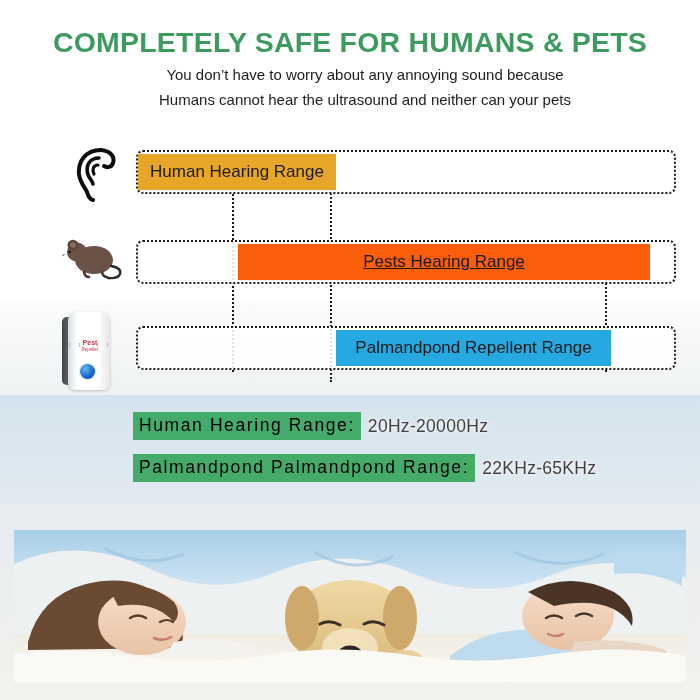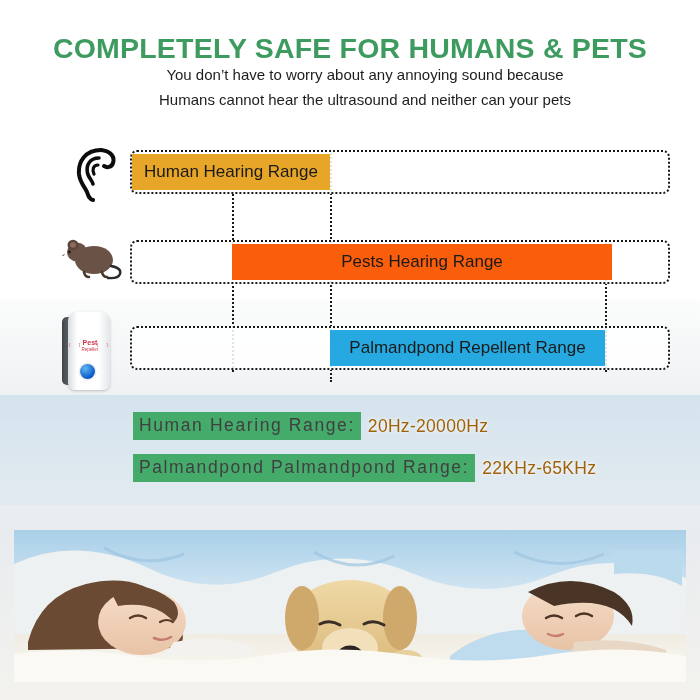--- a/index.html
+++ b/index.html
@@ -39,21 +39,21 @@
   .bg-photo-blanketwash {
     position: absolute;
     left: 0; top: 95px; width: 700px; height: 110px;
     background: linear-gradient(to bottom, rgba(190,216,233,0.55), rgba(206,226,239,0.30));
   }
 
   
   .title {
     position: absolute;
     left: 0;
-    top: 32px;
+    top: 26px;
     width: 700px;
     text-align: center;
     font-size: 28.5px;
     font-weight: bold;
     letter-spacing: 0.2px;
     color: #3e9b5f;
     white-space: nowrap;
   }
   .subtitle {
     position: absolute;
@@ -91,21 +91,21 @@
     text-align: center;
   }
 
   .ear-icon  { left: 62px; top: 6px;  }
   .mouse-icon{ left: 60px; top: 96px; }
   .device-icon { left: 62px; top: 172px; }
 
   
   .track {
     position: absolute;
-    left: 130px;
+    left: 136px;
     width: 540px;
     height: 44px;
     border: 2px dotted #1a1a1a;
     border-radius: 7px;
     box-sizing: border-box;
     background: rgba(255,255,255,0.88);
   }
   .track-human { top: 10px; }
   .track-pests { top: 100px; }
   .track-ultra { top: 186px; }
@@ -137,27 +137,27 @@
   }
   .legend-row {
     display: flex;
     align-items: center;
     height: 28px;
     margin-bottom: 14px;
     white-space: nowrap;
   }
   .legend-name {
     background: #45ab6b;
-    color: #404040;
+    color: #000000;
     font-size: 17.5px;
     padding: 3px 6px 4px 6px;
     letter-spacing: 1.6px;
   }
   .legend-value {
-    color: #a16207;
+    color: #404040;
     font-size: 17.5px;
     letter-spacing: 0.3px;
     padding-left: 7px;
     text-shadow: 0 0 3px rgba(255,255,255,0.85), 0 0 6px rgba(255,255,255,0.7);
   }
 
   
   .photo {
     position: absolute;
     left: 14px;
@@ -263,21 +263,21 @@
         <ellipse cx="11" cy="9" rx="5.5" ry="5.2" fill="#5c453b"></ellipse>
         <ellipse cx="11" cy="9" rx="3" ry="2.8" fill="#8a6c5e"></ellipse>
         <circle cx="7.5" cy="16" r="1.4" fill="#1a1a1a"></circle>
         <path d="M2.5 18.5 q-1.5 0.6 -2.2 1.6" stroke="#2b2b2b" stroke-width="0.9" fill="none"></path>
         <path d="M49 30 q11 2 9 8 q-2 5 -12 4" stroke="#2b2b2b" stroke-width="2.4" fill="none" stroke-linecap="round"></path>
         <path d="M22 36 q1 5 5 5" stroke="#4a372f" stroke-width="2.6" fill="none" stroke-linecap="round"></path>
         <path d="M40 36 q1 5 5 5" stroke="#4a372f" stroke-width="2.6" fill="none" stroke-linecap="round"></path>
       </svg>
     </div>
     <div class="track track-pests">
-      <div class="bar bar-pests" style="left:100px; width:380px;">
+      <div class="bar bar-pests" style="left:100px; width:412px;text-decoration:underline;">
         <span class="bar-label">Pests Hearing Range</span>
       </div>
     </div>
 
     <div class="row-icon device-icon">
       <div class="device">
         <div class="device-side"></div>
         <div class="device-body"></div>
         <div class="device-wave l"></div>
         <div class="device-wave r"></div>

